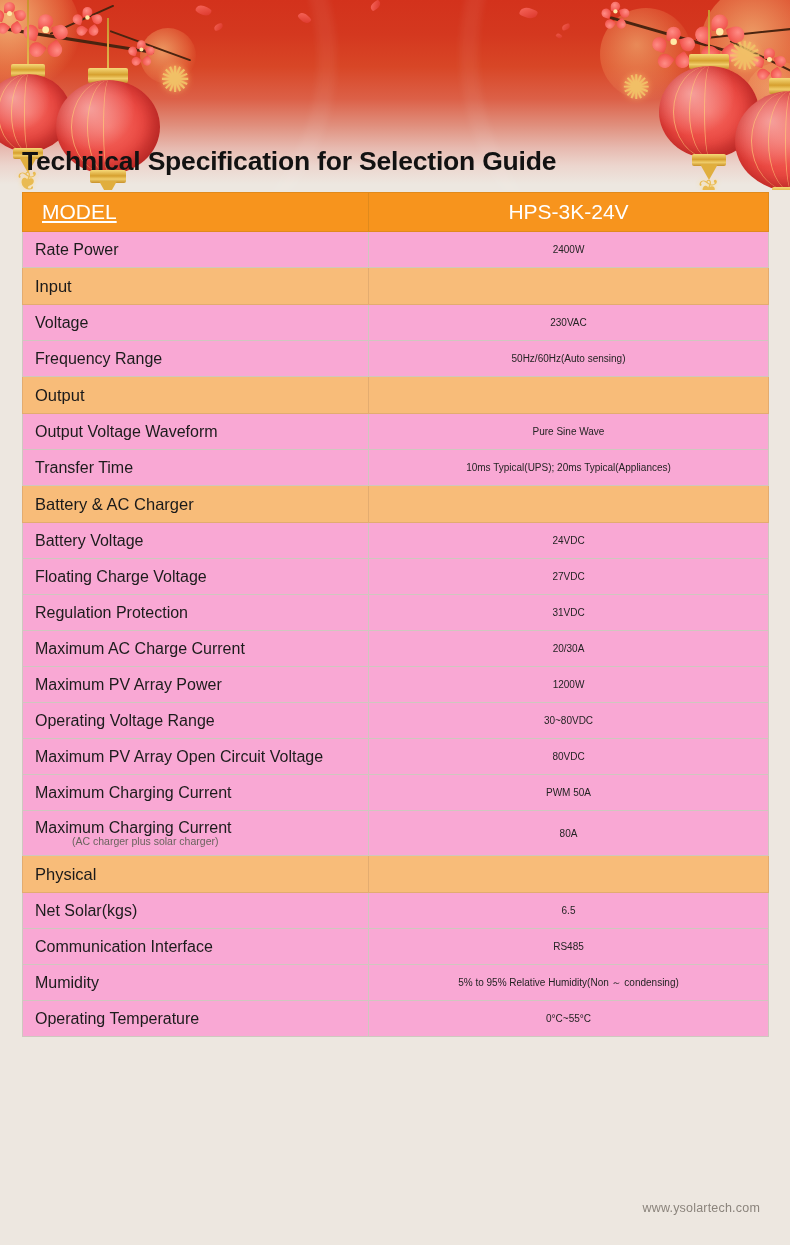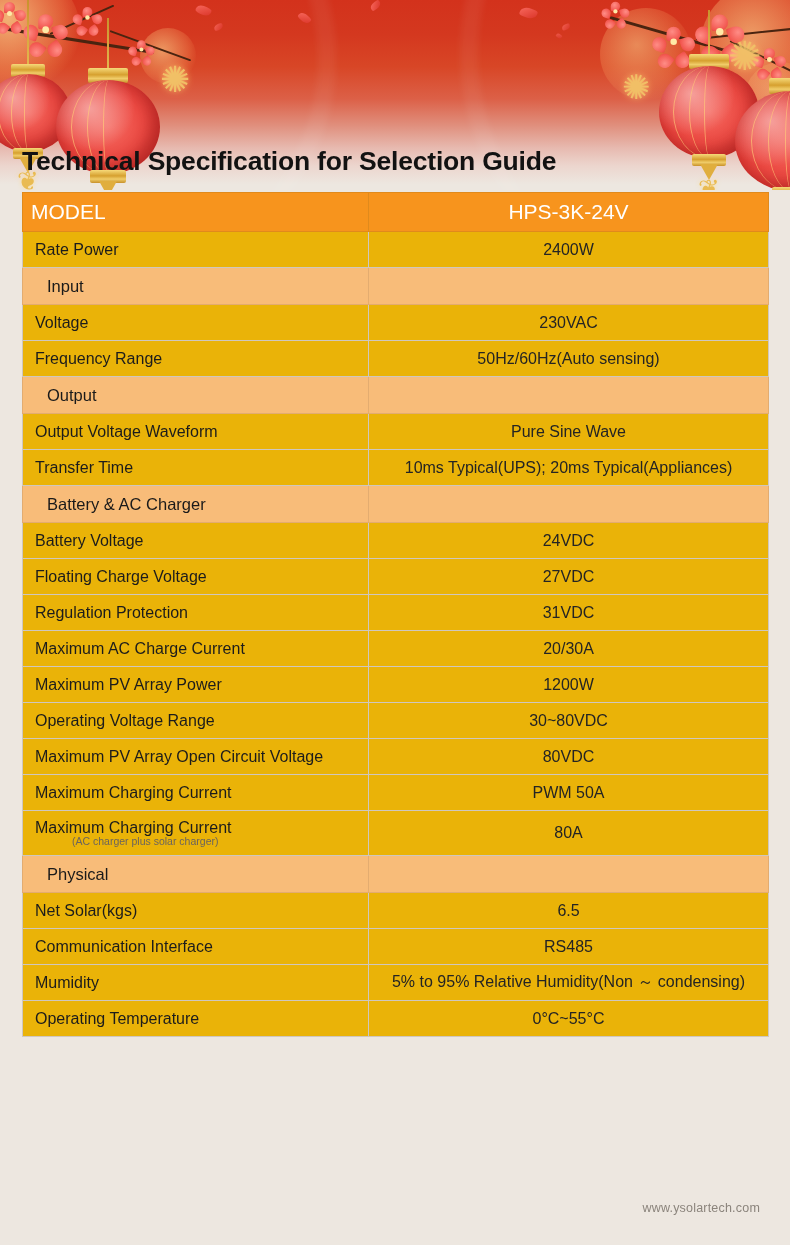--- a/index.html
+++ b/index.html
@@ -145,53 +145,53 @@
   table.spec {
     width: 746px;
     border-collapse: collapse;
     table-layout: fixed;
   }
   table.spec col.c1 { width: 346px; }
   table.spec col.c2 { width: 400px; }
 
   table.spec td {
     border: 1px solid #cfc7bf;
-    background: #eab308;
+    background: #f9a8d4;
     padding: 0;
     vertical-align: middle;
   }
 
   tr.head-row td {
     background: #f7941d;
     border-color: #e08a1c;
     color: #ffffff;
     height: 38px;
   }
-  tr.head-row td.lbl { font-size: 21px; padding-left: 8px; }
+  tr.head-row td.lbl { font-size: 21px; padding-left: 19px; text-decoration: underline; }
   tr.head-row td.val { font-size: 21px; text-align: center; }
 
   tr.section-row td {
     background: #f8bc79;
     border-color: #e3ac70;
     height: 36px;
   }
   tr.section-row td.lbl {
     font-size: 16.5px;
     color: #1a1a1a;
-    padding-left: 24px;
+    padding-left: 12px;
   }
 
   tr.data-row td { height: 35px; }
   tr.data-row td.lbl {
     font-size: 16px;
     color: #1c1c1c;
     padding-left: 12px;
   }
   tr.data-row td.val {
-    font-size: 16px;
+    font-size: 10px;
     color: #242424;
     text-align: center;
   }
   td.lbl .sub {
     display: block;
     font-size: 10.5px;
     color: #6a645e;
     margin-top: -2px;
     margin-left: 37px;
   }

